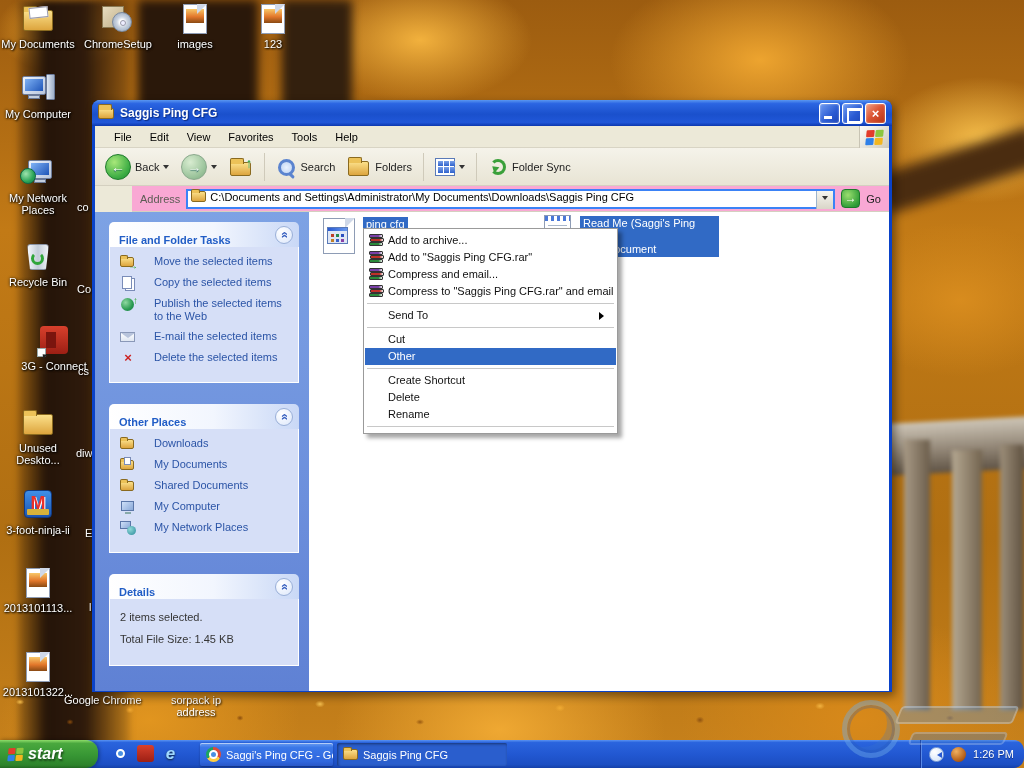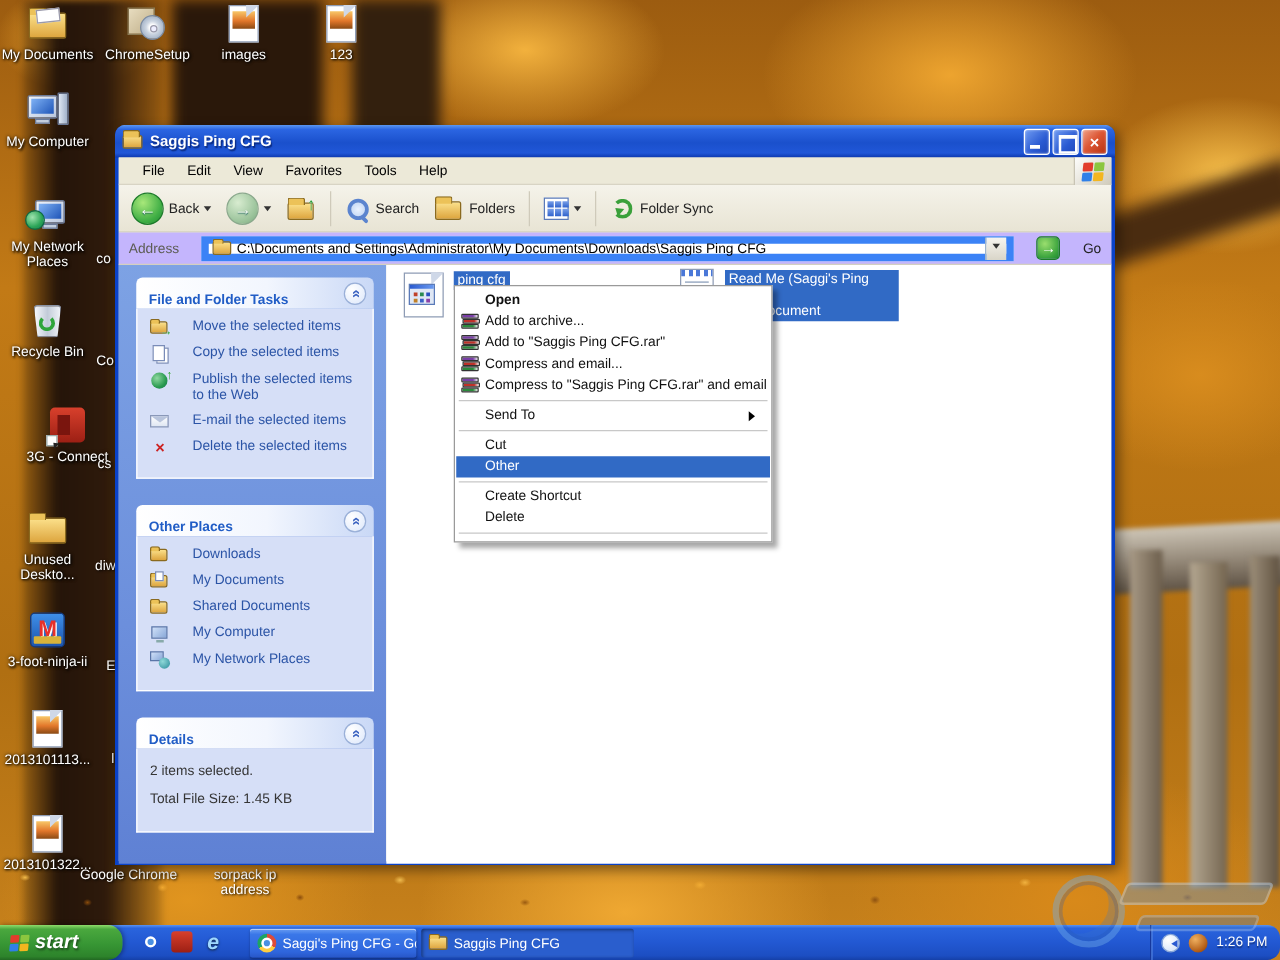--- a/index.html
+++ b/index.html
@@ -115,23 +115,23 @@
   .search-ic{position:relative;width:20px;height:20px;}
   .search-ic:before{content:"";position:absolute;left:2px;top:2px;width:11px;height:11px;border:3px solid #5b84cf;border-radius:50%;background:radial-gradient(circle,#eaf2ff,#bcd2f2);}
   .search-ic:after{content:"";position:absolute;right:1px;bottom:0;width:7px;height:3px;background:#5b84cf;transform:rotate(45deg);border-radius:2px;}
   .folders-ic{position:relative;width:24px;height:24px;}
   .folders-ic .folder{left:1px;top:6px;width:21px;height:15px;}
   .views-ic{width:20px;height:18px;border:1px solid #5a7ab8;background:#fff;display:grid;grid-template-columns:5px 5px 5px;gap:1px;padding:2px;}
   .views-ic i{background:linear-gradient(180deg,#7aa0e8,#2f62cc);}
   .sync-ic{position:relative;width:20px;height:20px;}
   .sync-ic:before{content:"";position:absolute;inset:2px;border:3px solid #3aa03a;border-left-color:transparent;border-radius:50%;}
   .sync-ic:after{content:"";position:absolute;left:0;top:6px;border:4px solid transparent;border-right:6px solid #3aa03a;transform:rotate(40deg);}
-  .addressbar{position:relative;height:26px;background:#c4b5fd;border-bottom:1px solid #d4d0c0;display:flex;align-items:center;padding:0 8px;gap:18px;font-size:11px;}
+  .addressbar{position:relative;height:26px;background:#f9a8d4;border-bottom:1px solid #d4d0c0;display:flex;align-items:center;padding:0 8px;gap:6px;font-size:11px;margin-left:37px;}
   .addr-label{color:#5c5c54;}
-  .addr-box{flex:1;height:20px;background:#fff;border:6px solid #3b82f6;display:flex;align-items:center;padding-left:3px;position:relative;}
+  .addr-box{flex:1;height:20px;background:#fff;border:2px solid #3b82f6;display:flex;padding-left:3px;position:relative;}
   .addr-box .folder{position:relative;left:0;top:0;width:15px;height:11px;margin-right:4px;flex:0 0 auto;}
   .addr-box .folder:before{top:-3px;width:7px;height:3px;}
   .addr-path{font-size:11px;color:#000;white-space:nowrap;overflow:hidden;flex:1;}
   .addr-dd{width:17px;height:18px;background:linear-gradient(180deg,#f6f5f0,#d9d5c8);border-left:1px solid #9db4cc;display:flex;align-items:center;justify-content:center;}
   .go-btn{width:19px;height:19px;border-radius:4px;background:radial-gradient(circle at 35% 30%,#9ade6e,#38a23c 70%,#1f8a30);border:1px solid #1c7a2a;color:#fff;font-weight:bold;font-size:12px;line-height:17px;text-align:center;}
   .go-label{color:#222;}
 
   .win-body{position:relative;display:flex;height:479px;}
   .taskpane{width:214px;background:linear-gradient(180deg,#7da2e4 0%,#6c8fdc 60%,#5f81d4 100%);padding:10px 10px 0 14px;overflow:hidden;}
   .tp-section{margin-bottom:21px;}
@@ -508,21 +508,20 @@
         </div>
         <div class="tile-hl" style="left:271px;top:4px;width:139px;height:41px">
           <div>Read Me (Saggi's Ping CFG)</div>
           <div>Text Document</div>
         </div>
       </div>
     </div>
   </div>
 
   <div class="ctx">
-    <div class="ctx-item bold">Open</div>
     <div class="ctx-item">
       <span class="rar-ic">
           <i></i>
           <i></i>
           <i></i>
         </span>
       <span>Add to archive...</span>
     </div>
     <div class="ctx-item">
       <span class="rar-ic">
@@ -552,20 +551,21 @@
     <div class="ctx-item">
       <span>Send To</span>
       <span class="ctx-arrow"></span>
     </div>
     <div class="ctx-sep"></div>
     <div class="ctx-item">Cut</div>
     <div class="ctx-item hl">Other</div>
     <div class="ctx-sep"></div>
     <div class="ctx-item">Create Shortcut</div>
     <div class="ctx-item">Delete</div>
+    <div class="ctx-item">Rename</div>
     <div class="ctx-sep"></div>
   </div>
 
   <div class="taskbar">
     <div class="start-btn">
       <span class="flag">
           <i></i>
           <i></i>
           <i></i>
           <i></i>

